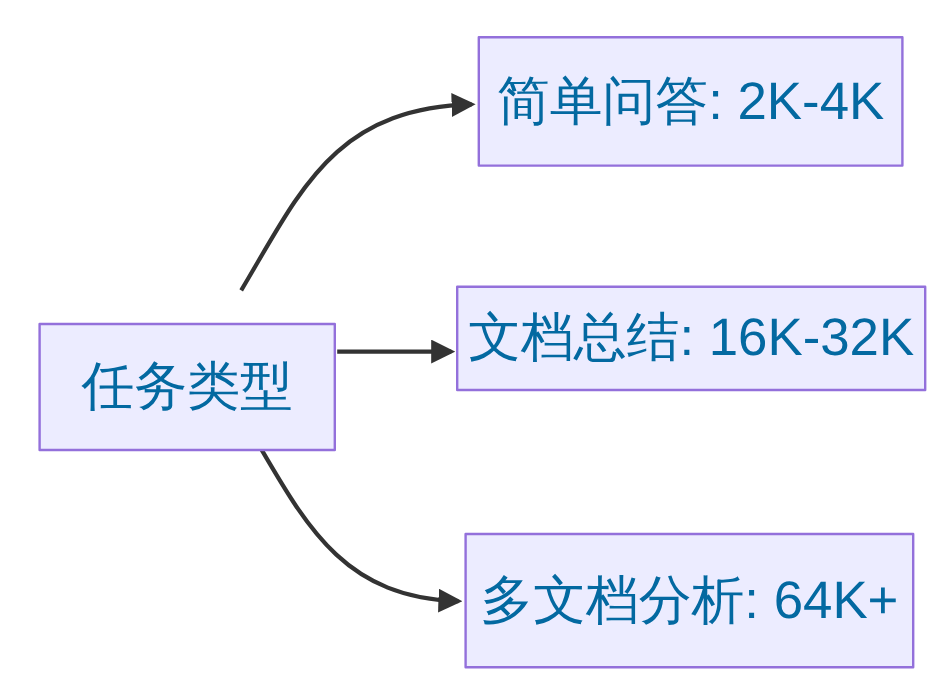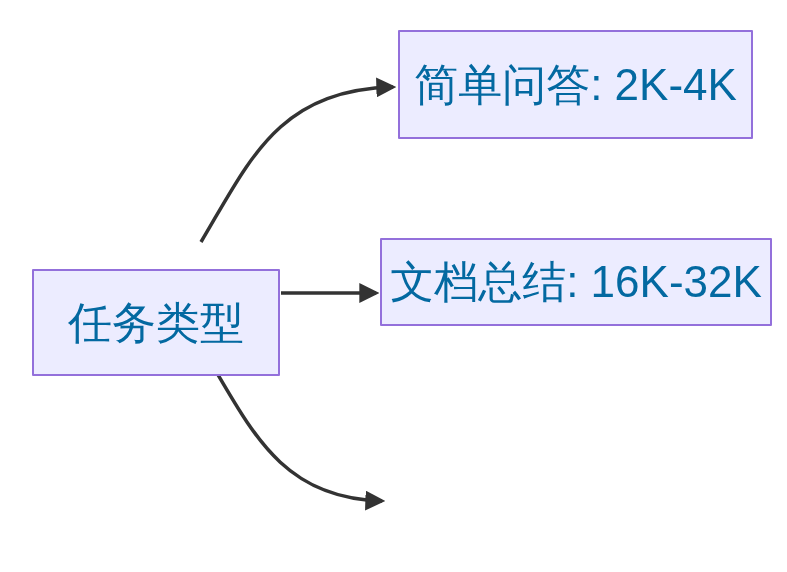--- a/index.html
+++ b/index.html
@@ -69,14 +69,17 @@
   </div>
 
   <div class="node node-b0">
     <span>简单问答: 2K-4K</span>
   </div>
 
   <div class="node node-b1">
     <span>文档总结: 16K-32K</span>
   </div>
 
+  <div class="node node-b2">
+    <span>多文档分析: 64K+</span>
+  </div>
 
 </div>
 
 </body></html>

